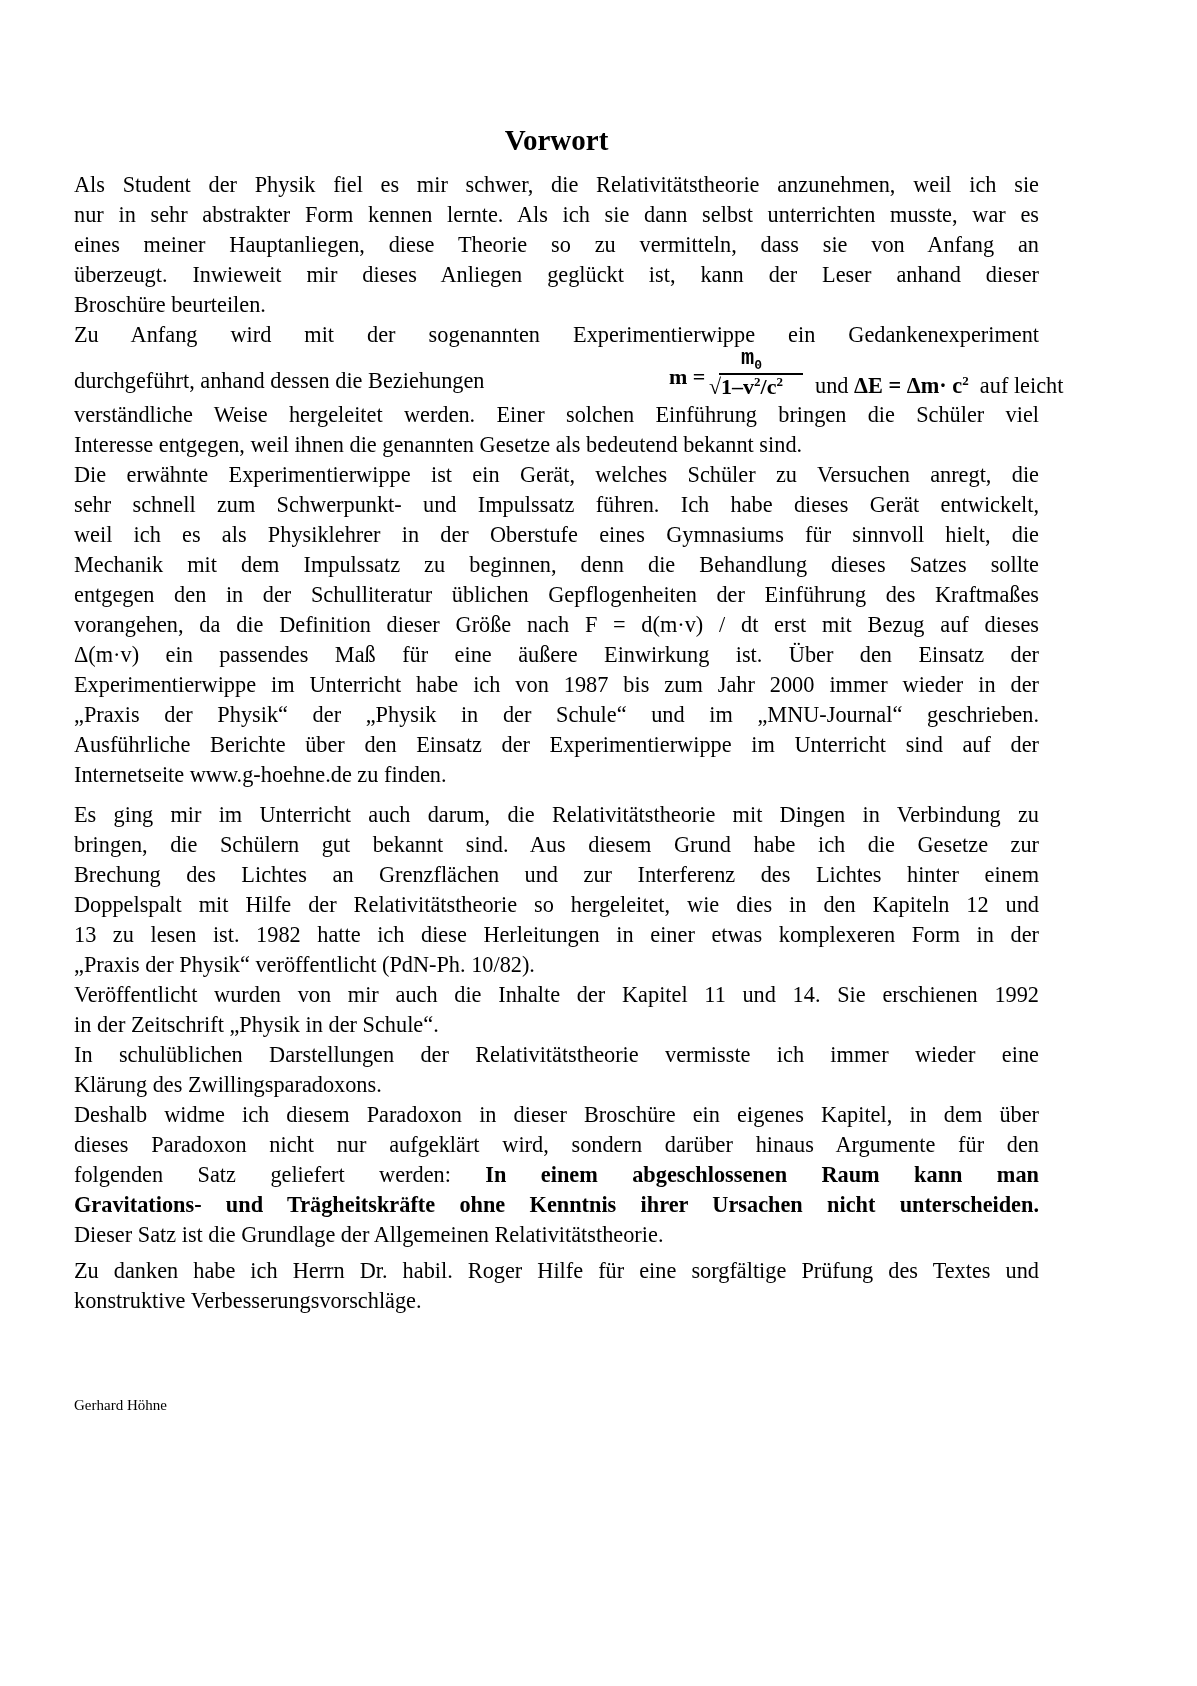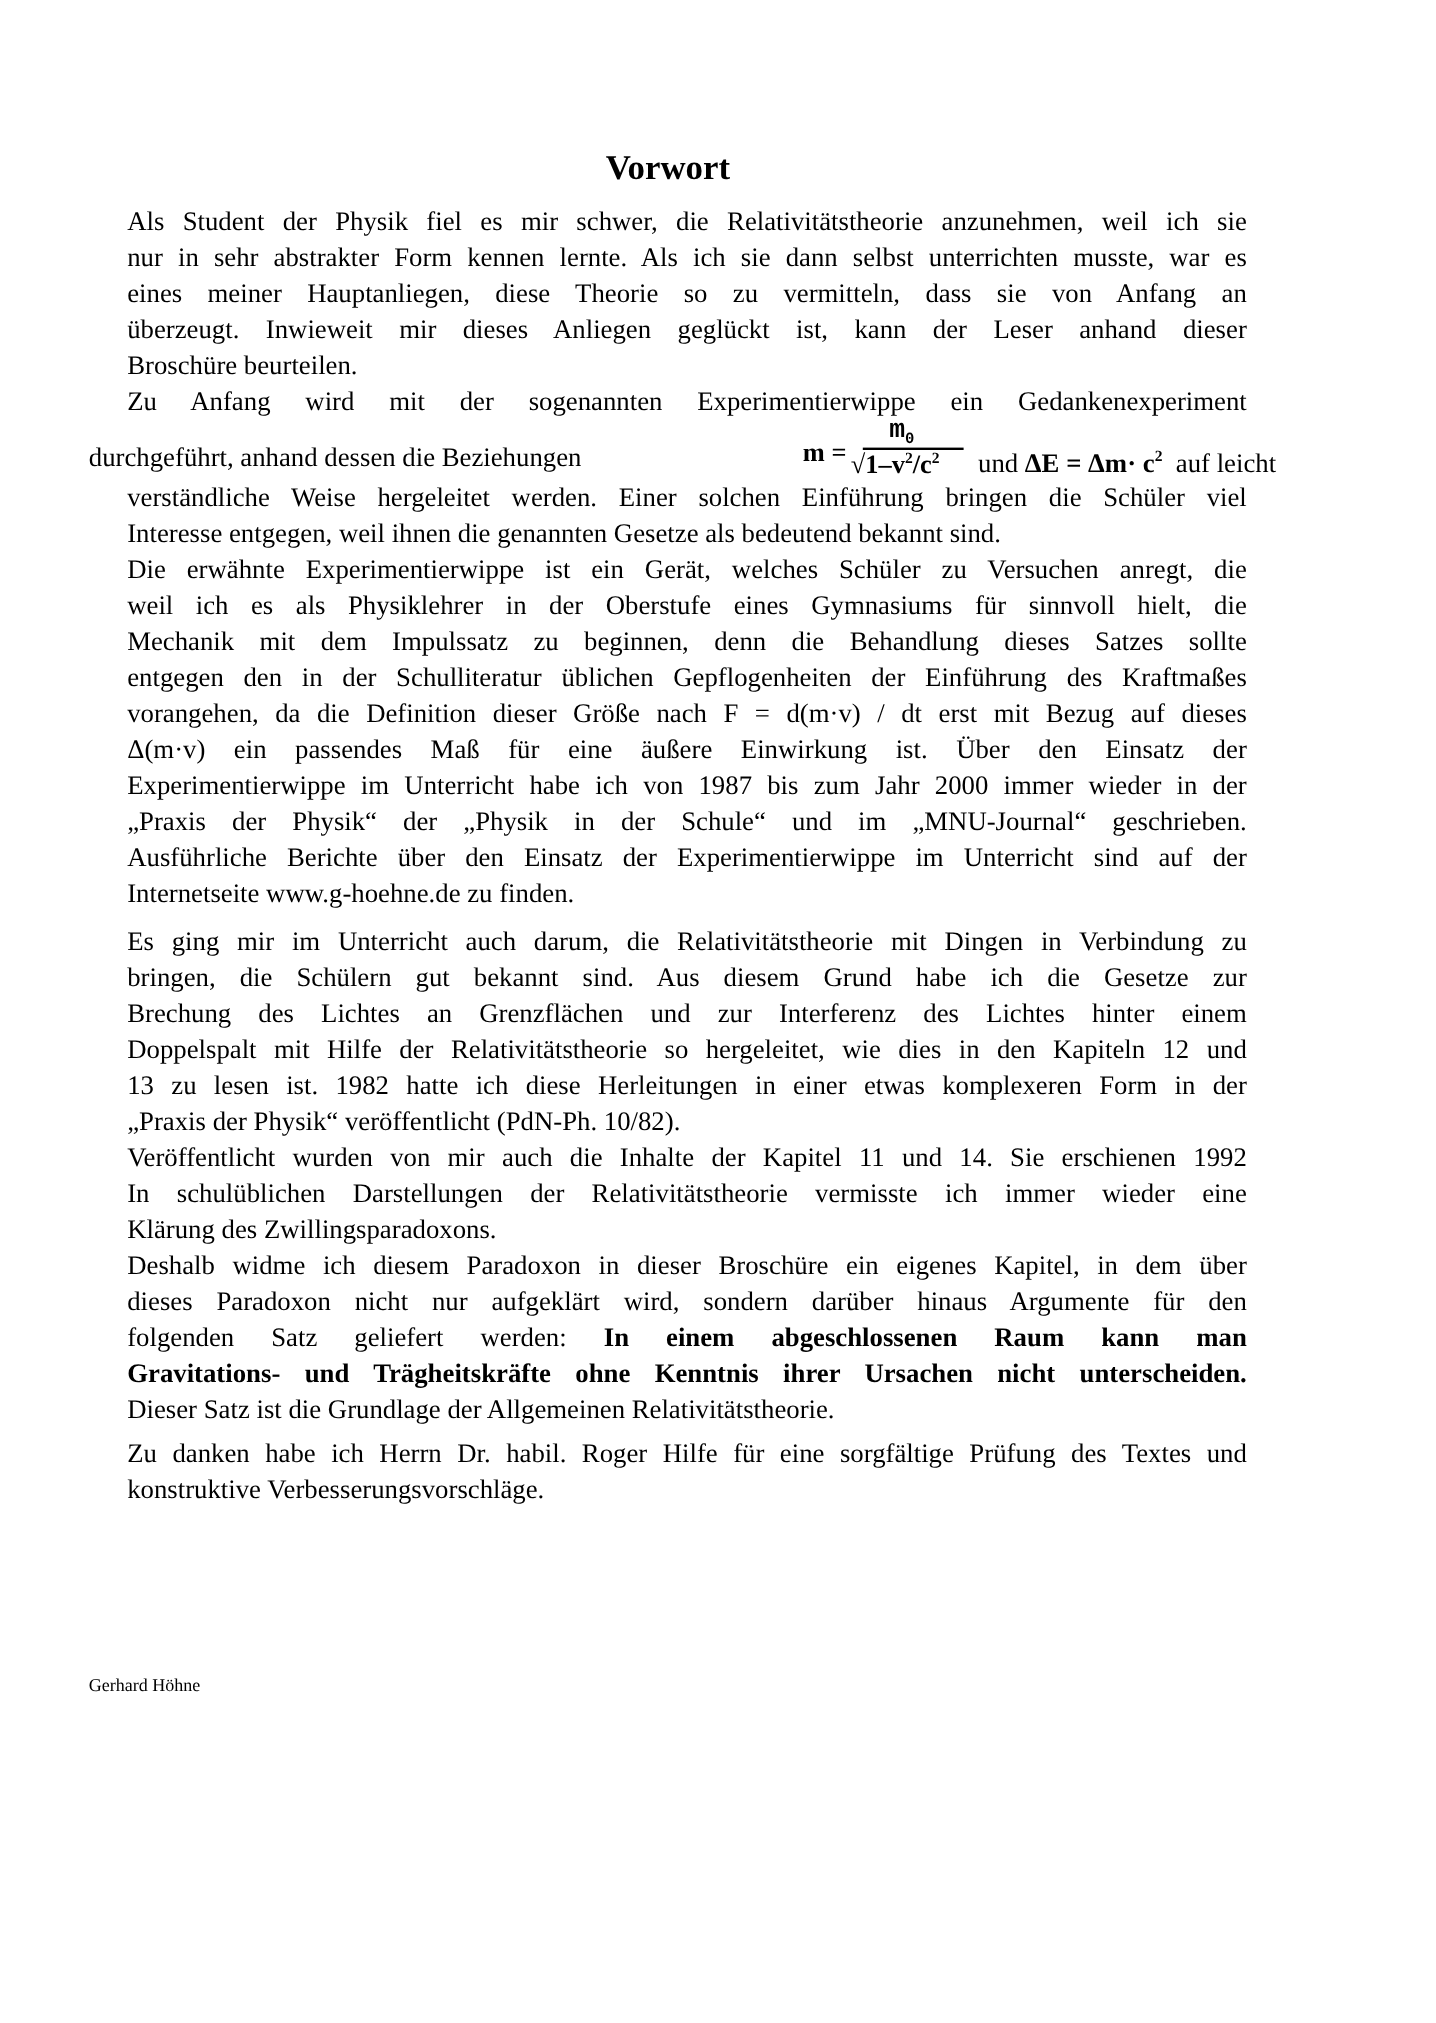--- a/index.html
+++ b/index.html
@@ -26,21 +26,20 @@
       text-align: center;
     }
     .line {
       font-size: 22.3px;
       line-height: 30px;
       height: 30px;
       white-space: nowrap;
       text-align: justify;
       text-align-last: justify;
       overflow: visible;
-      margin-left: 32px;
     }
     .line.last {
       text-align-last: left;
     }
     .gap { height: 10px; }
     .gap-small { height: 6px; }
     b { font-weight: bold; }
 
     
     .formula-line {
@@ -108,20 +107,21 @@
         <b><span>ΔE = Δm· c</span><sup>2</sup></b>
         &nbsp;<span>auf leicht</span>
       </span>
     </div>
     <div class="line">verständliche Weise hergeleitet werden.  Einer solchen Einführung bringen die Schüler viel</div>
     <div class="line last">Interesse entgegen, weil ihnen die genannten Gesetze als bedeutend bekannt sind.</div>
   </div>
 
   <div>
     <div class="line">Die erwähnte Experimentierwippe ist ein  Gerät, welches Schüler zu Versuchen anregt, die</div>
+    <div class="line">sehr schnell zum Schwerpunkt- und Impulssatz führen. Ich habe dieses Gerät entwickelt,</div>
     <div class="line">weil ich es als Physiklehrer in der Oberstufe eines Gymnasiums für sinnvoll hielt, die</div>
     <div class="line">Mechanik mit dem Impulssatz zu beginnen, denn die Behandlung dieses Satzes sollte</div>
     <div class="line">entgegen den in der Schulliteratur üblichen Gepflogenheiten der Einführung des Kraftmaßes</div>
     <div class="line">vorangehen, da die Definition dieser Größe nach F = d(m·v) / dt erst mit Bezug auf dieses</div>
     <div class="line">Δ(m·v) ein passendes Maß für eine äußere Einwirkung ist. Über  den Einsatz der</div>
     <div class="line">Experimentierwippe im Unterricht habe ich von 1987 bis zum Jahr 2000 immer wieder in der</div>
     <div class="line">„Praxis der Physik“  der „Physik in der Schule“ und  im „MNU-Journal“   geschrieben.</div>
     <div class="line">Ausführliche Berichte über den Einsatz der Experimentierwippe im Unterricht sind auf der</div>
     <div class="line last">Internetseite www.g-hoehne.de  zu finden.</div>
   </div>
@@ -132,20 +132,21 @@
     <div class="line">Es ging mir im Unterricht auch darum, die Relativitätstheorie mit Dingen in Verbindung zu</div>
     <div class="line">bringen, die Schülern gut bekannt sind. Aus diesem Grund  habe ich die Gesetze zur</div>
     <div class="line">Brechung des Lichtes an Grenzflächen und zur  Interferenz des Lichtes hinter einem</div>
     <div class="line">Doppelspalt mit Hilfe der Relativitätstheorie so hergeleitet, wie dies in den Kapiteln 12 und</div>
     <div class="line">13 zu lesen ist. 1982 hatte ich diese Herleitungen in einer etwas komplexeren Form in der</div>
     <div class="line last">„Praxis der Physik“  veröffentlicht (PdN-Ph. 10/82).</div>
   </div>
 
   <div>
     <div class="line">Veröffentlicht wurden von mir auch die Inhalte der  Kapitel 11 und 14. Sie erschienen 1992</div>
+    <div class="line last">in der  Zeitschrift „Physik in der Schule“.</div>
   </div>
 
   <div>
     <div class="line">In schulüblichen Darstellungen der Relativitätstheorie vermisste ich immer wieder eine</div>
     <div class="line last">Klärung des Zwillingsparadoxons.</div>
   </div>
 
   <div>
     <div class="line">Deshalb widme ich diesem Paradoxon in dieser Broschüre ein eigenes Kapitel, in dem   über</div>
     <div class="line">dieses Paradoxon nicht nur aufgeklärt wird, sondern darüber hinaus  Argumente für den</div>

